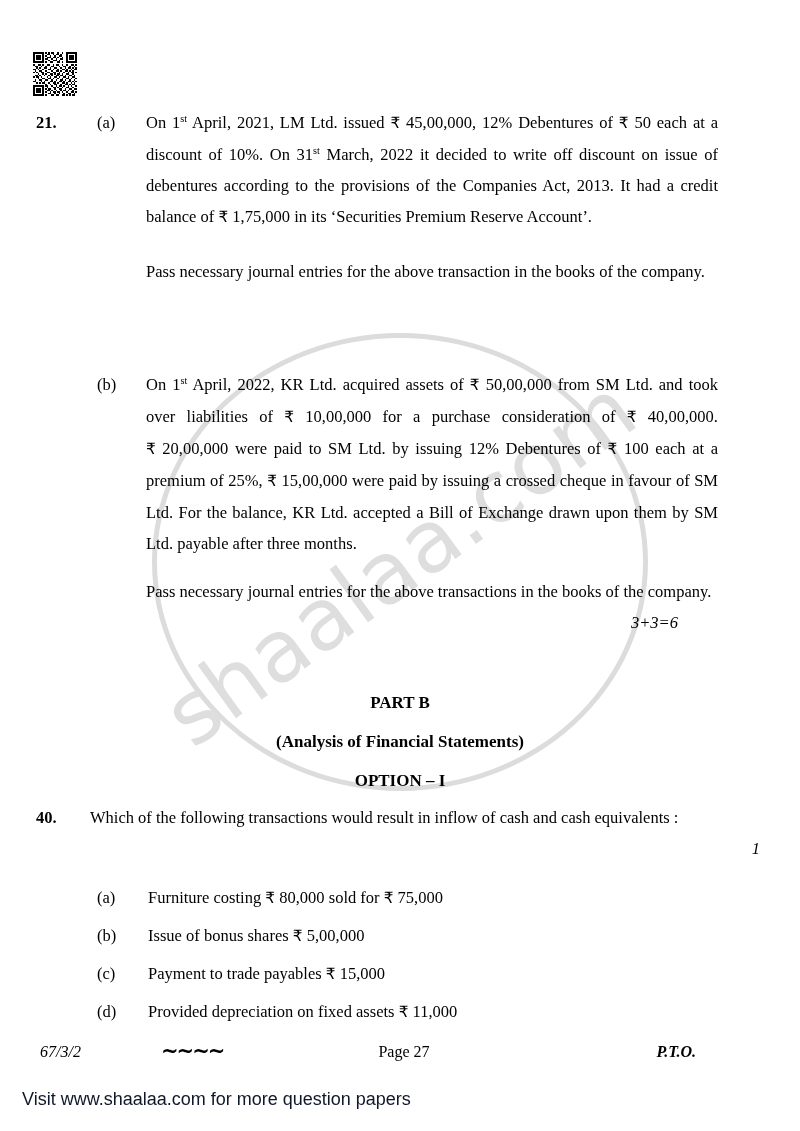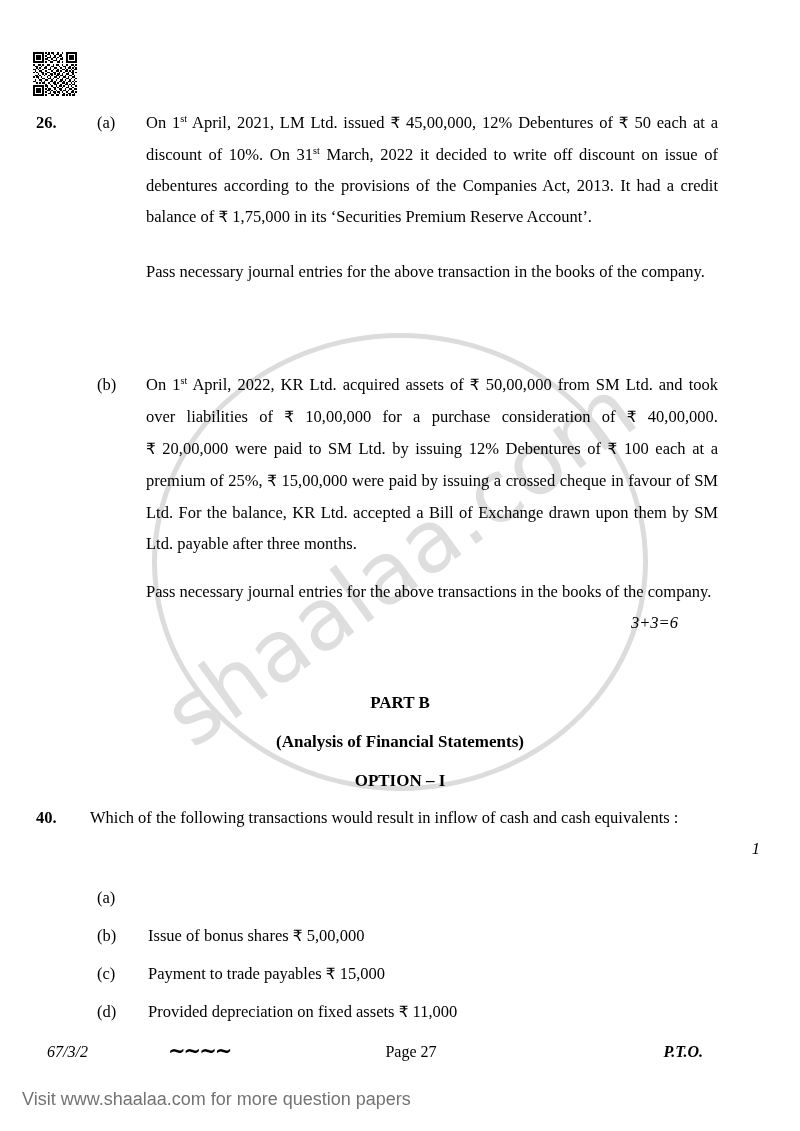--- a/index.html
+++ b/index.html
@@ -141,21 +141,21 @@
     text-align: center;
     font-weight: bold;
     font-size: 17px;
     line-height: 35px;
     margin: 4px;
   }
 
   
   .footer {
     position: absolute;
-    left: 11px;
+    left: 4px;
     top: 1043px;
     width: 732px;
     height: 30px;
     z-index: 3;
   }
   .footer-code {
     position: absolute;
     left: 36px;
     top: 0;
     font-style: italic;
@@ -186,21 +186,21 @@
     font-weight: bold;
     font-size: 16px;
   }
 
   .site-banner {
     position: absolute;
     left: 22px;
     top: 1089px;
     font-family: "Liberation Sans", "DejaVu Sans", sans-serif;
     font-size: 18px;
-    color: #737373;
+    color: #0f172a;
     z-index: 3;
   }
 </style>
 </head>
 <body>
 
 <div class="page">
 
   <div class="watermark">
     <div class="watermark-ring"></div>
@@ -434,21 +434,21 @@
         <rect x="22" y="28" width="1" height="1"></rect>
           <rect x="24" y="28" width="1" height="1"></rect>
         <rect x="26" y="28" width="2" height="1"></rect>
       </g>
     </svg>
   </div>
 
   <div class="content">
 
     <div class="qblock" style="position:absolute; left:0; top:107px; width:800px;">
-      <div class="qnum" style="top:0;">26.</div>
+      <div class="qnum" style="top:0;">21.</div>
 
       <div style="position:absolute; left:0; top:0; width:800px;">
         <div class="qlabel" style="top:0;">(a)</div>
         <div class="para col-sub">
           On 1<sup>st</sup> April, 2021, LM Ltd. issued <span class="rs">₹</span>&nbsp;45,00,000, 12% Debentures of <span class="rs">₹</span>&nbsp;50 each at a discount of 10%. On 31<sup>st</sup> March, 2022 it decided to write off discount on issue of debentures according to the provisions of the Companies Act, 2013. It had a credit balance of <span class="rs">₹</span>&nbsp;1,75,000 in its ‘Securities Premium Reserve Account’.
         </div>
         <div class="para col-sub" style="margin-top:23px;">
           Pass necessary journal entries for the above transaction in the books of the company.
         </div>
       </div>
@@ -473,20 +473,23 @@
 
     <div class="qblock" style="position:absolute; left:0; top:802px; width:800px;">
       <div class="qnum" style="top:0;">40.</div>
       <div class="para col-main">Which of the following transactions would result in inflow of cash and cash equivalents :</div>
       <span class="marks" style="top:31px; right:40px;">1</span>
 
       <div style="position:absolute; left:0; top:80px; width:800px;">
 
         <div style="position:relative; height:38px;">
           <span class="qlabel" style="top:0;">(a)</span>
+          <div class="para col-opt" style="text-align:left;">
+            Furniture costing <span class="rs">₹</span>&nbsp;80,000 sold for <span class="rs">₹</span>&nbsp;75,000
+          </div>
         </div>
 
         <div style="position:relative; height:38px;">
           <span class="qlabel" style="top:0;">(b)</span>
           <div class="para col-opt" style="text-align:left;">
             Issue of bonus shares <span class="rs">₹</span>&nbsp;5,00,000
           </div>
         </div>
 
         <div style="position:relative; height:38px;">

